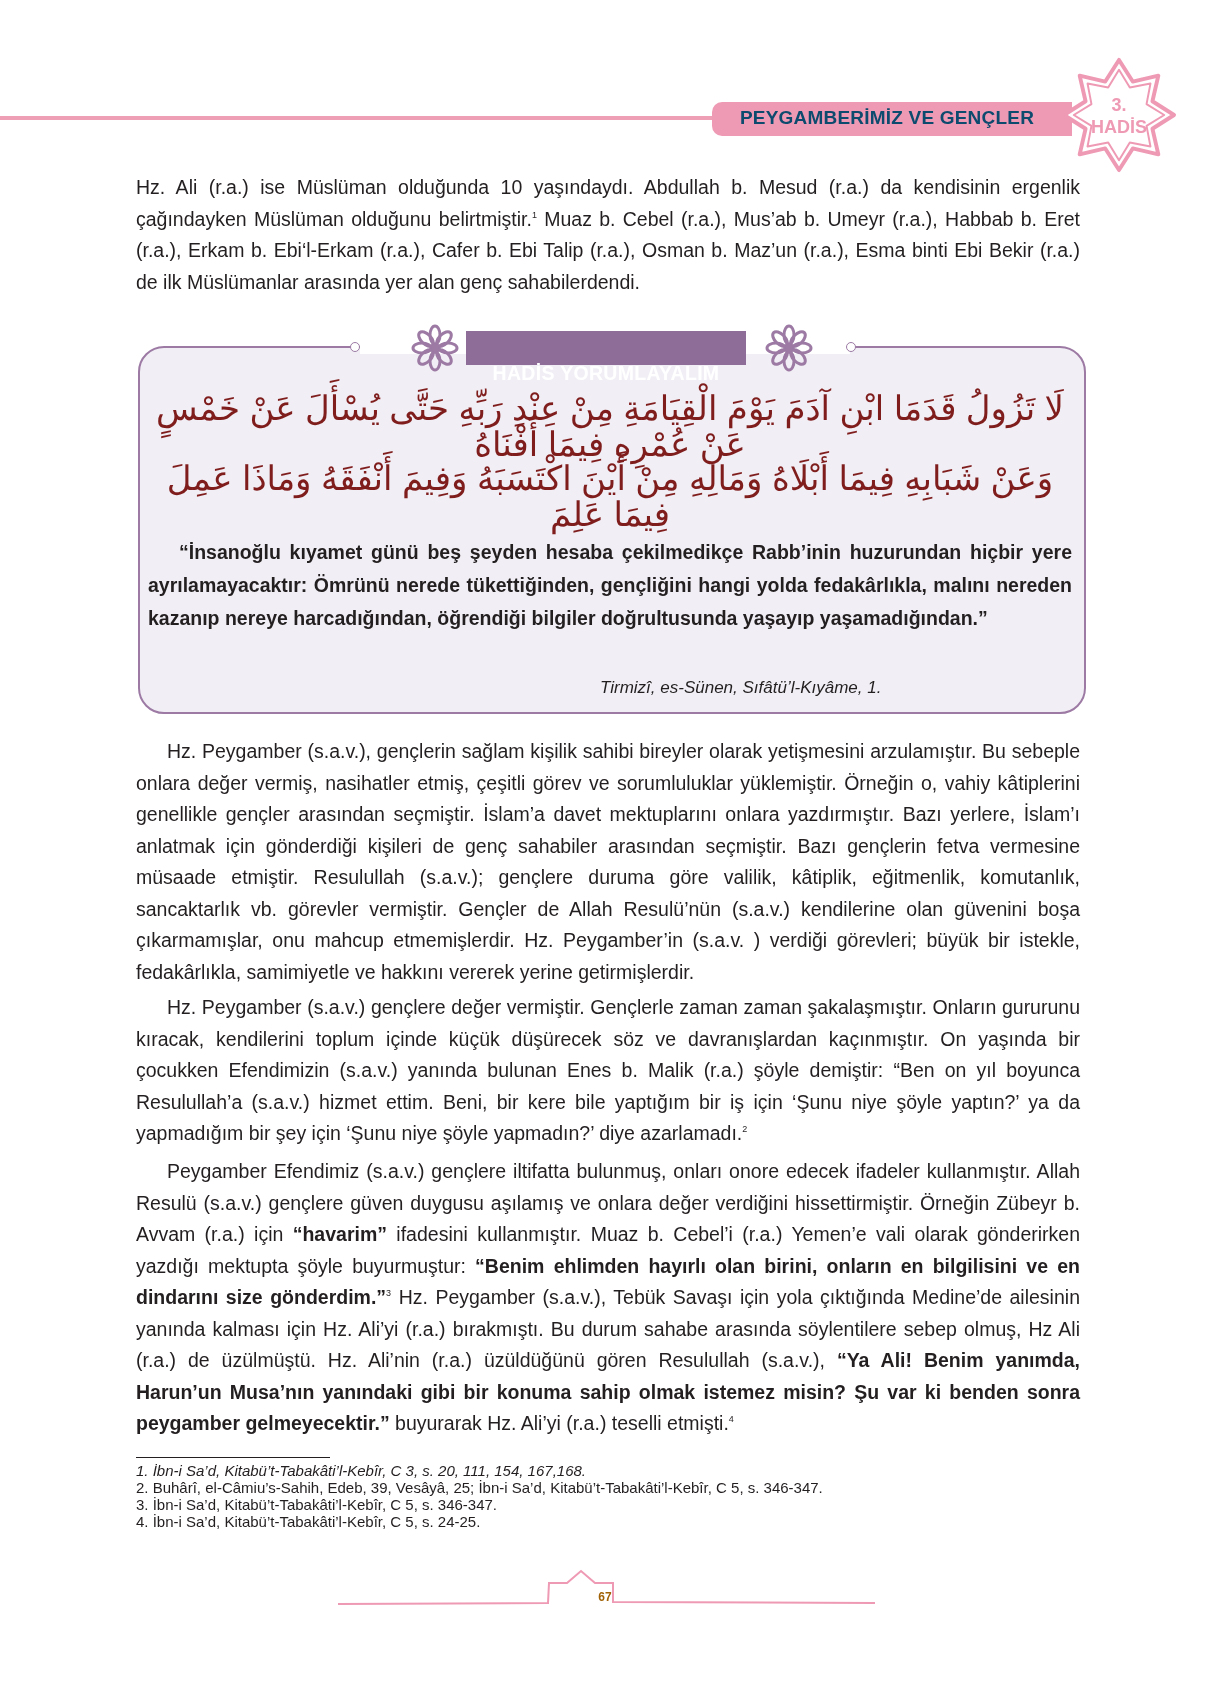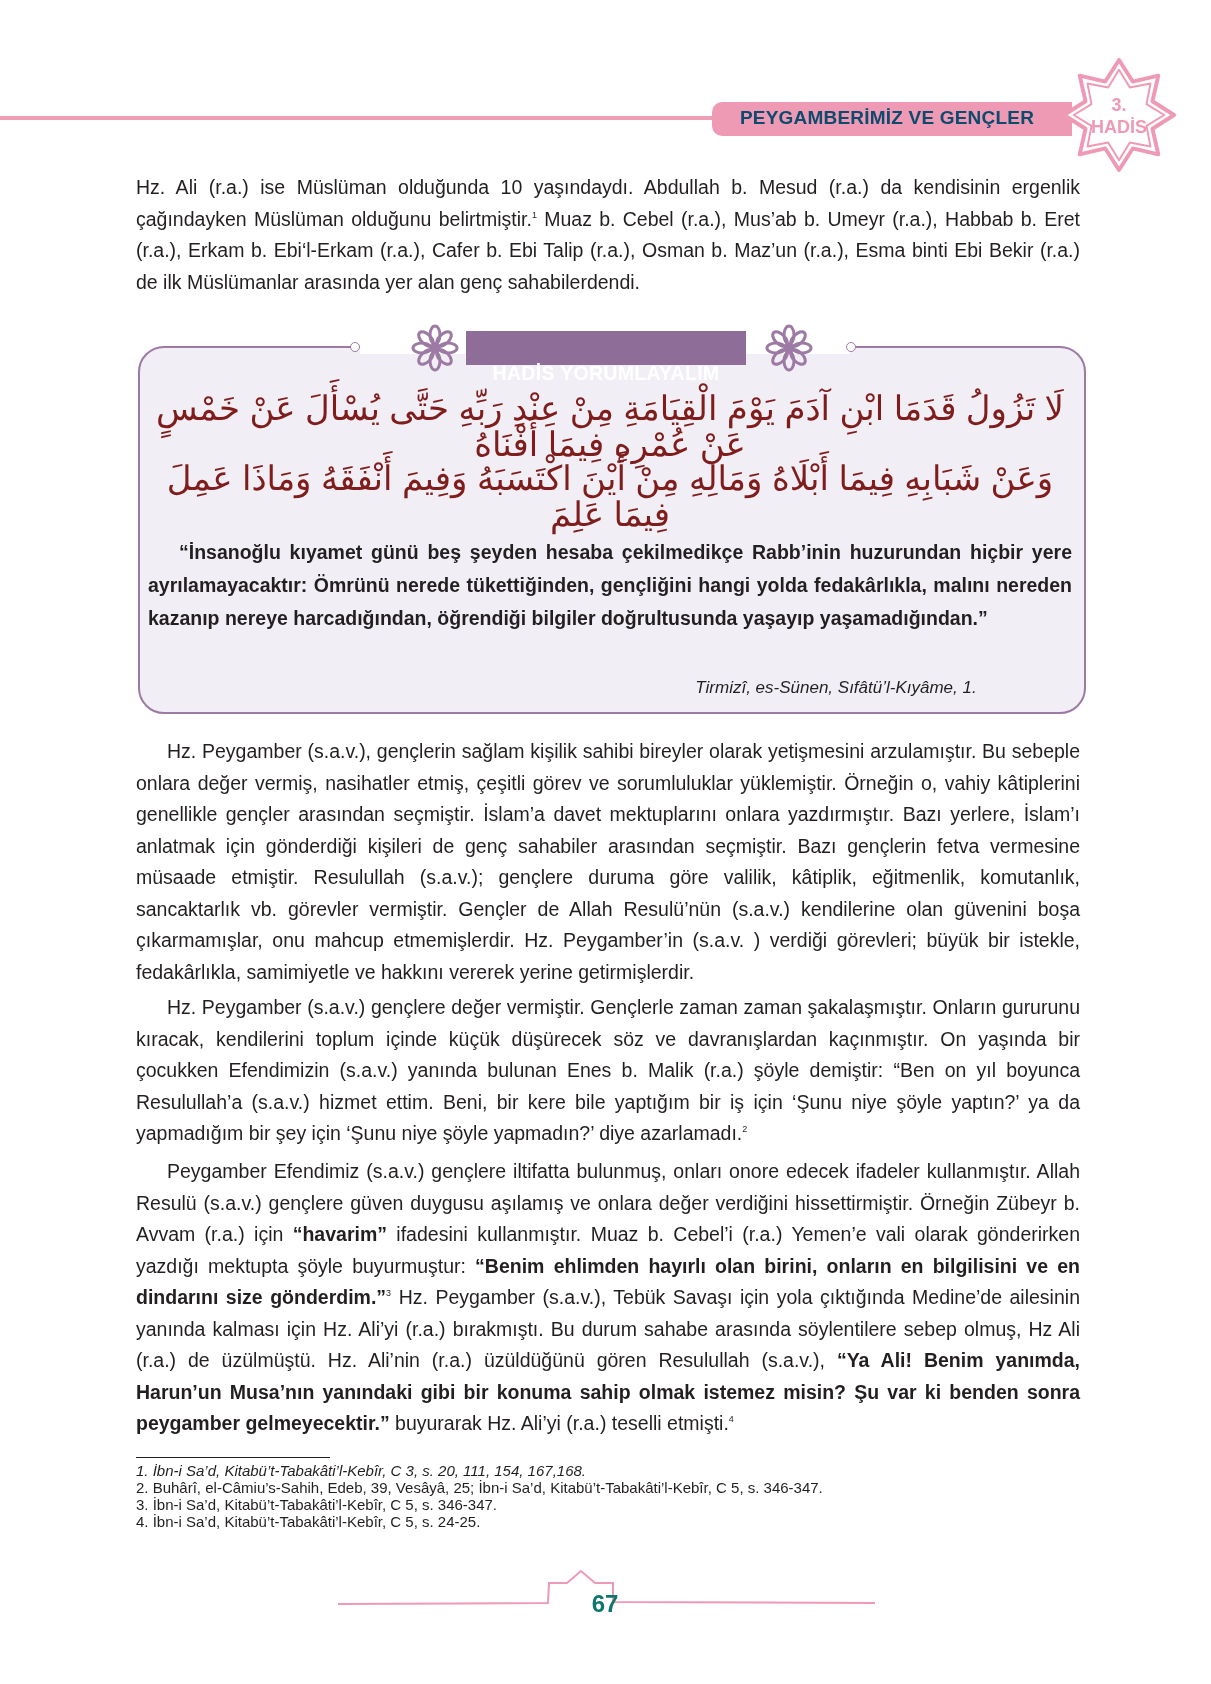--- a/index.html
+++ b/index.html
@@ -31,30 +31,30 @@
     .hbox-dot { width: 8px; height: 8px; border: 1.5px solid #9c7aa4; border-radius: 50%; background: #fff; }
     .hbanner { left: 466px; top: 331px; width: 280px; height: 34px; background: #8f6d99; }
     .hbanner-text { left: 466px; top: 337px; width: 280px; text-align: center; color: #fff;
                     font-weight: bold; font-size: 19.5px; letter-spacing: 0.3px; margin-top: 25px; }
     .rosette { width: 50px; height: 50px; }
     .arabic { direction: rtl; text-align: center; color: #7f1d1d; font-family: Liberation Sans, sans-serif;
               font-size: 34px; line-height: 36px; left: 150px; width: 920px; }
     .hquote { left: 148px; width: 924px; font-size: 19.5px; line-height: 33px; font-weight: bold;
               text-align: justify; }
     .hquote p { margin: 0; }
-    .hsource { left: 600px; width: 472px; text-align: center; top: 678px; font-style: italic; font-size: 17px; }
+    .hsource { left: 600px; width: 472px; text-align: left; top: 678px; font-style: italic; font-size: 17px; }
 
     
     .fn-rule { left: 136px; top: 1457px; width: 194px; height: 1px; background: #231f20; }
     .fn { left: 136px; font-size: 15px; line-height: 17.5px; }
 
     
     .footer-svg { left: 330px; top: 1568px; width: 550px; height: 40px; }
-    .page-num { left: 580px; top: 1590px; width: 50px; text-align: center; color: #0f766e;
-                font-weight: bold; font-size: 24px; }
+    .page-num { left: 580px; top: 1590px; width: 50px; text-align: center; color: #a16207;
+                font-weight: bold; font-size: 12px; }
   </style>
 </head>
 <body>
 
 <div class="abs header-line"></div>
 <div class="abs header-banner"></div>
 <div class="abs header-title">PEYGAMBERİMİZ VE GENÇLER</div>
 <svg class="abs unit-badge" viewBox="0 0 120 120">
   <rect x="0" y="0" width="120" height="120" fill="none"></rect>
   <g transform="translate(60,60)">

